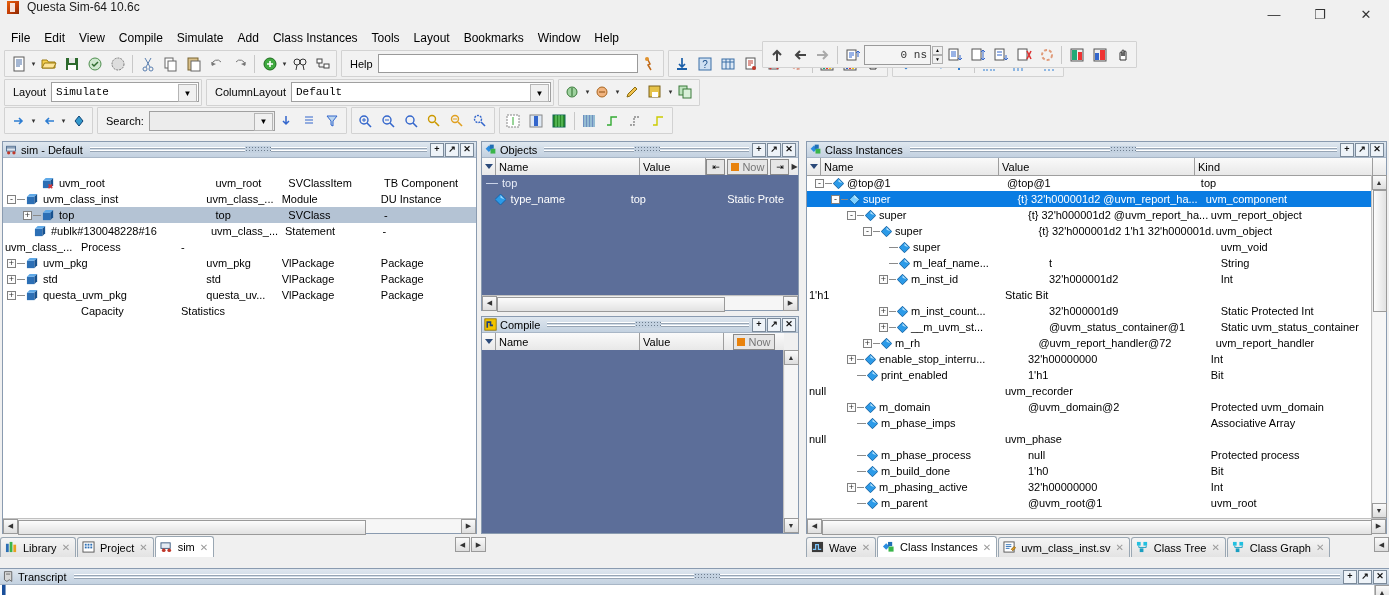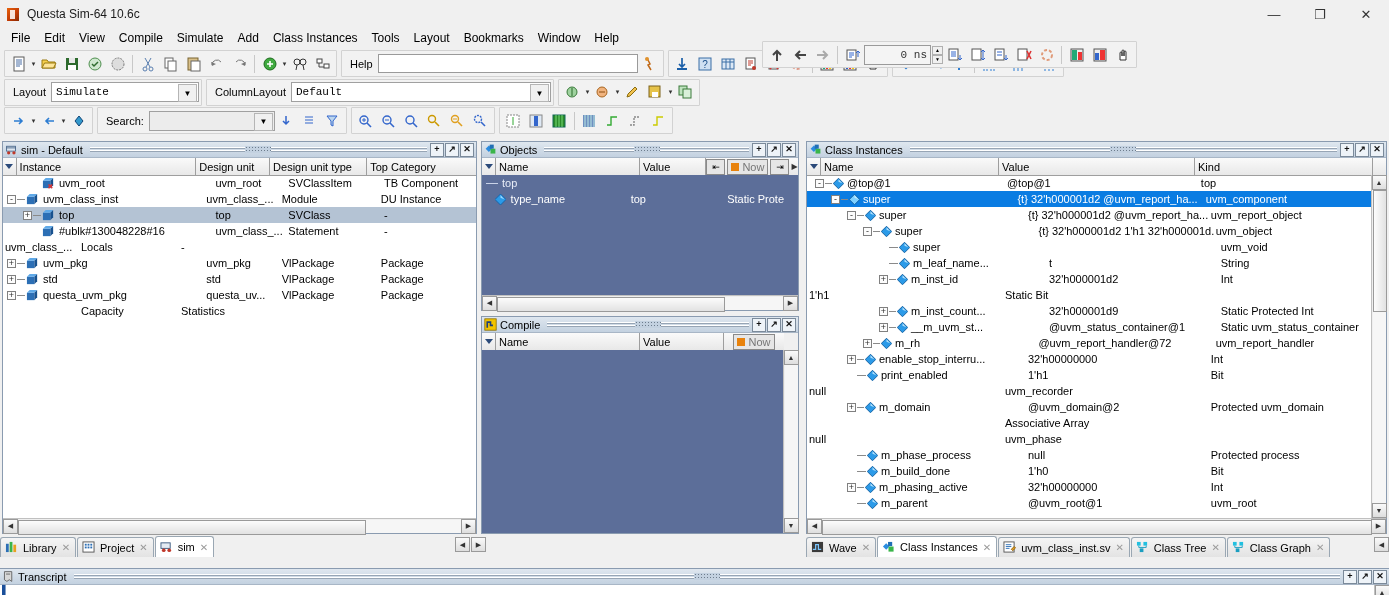--- a/index.html
+++ b/index.html
@@ -6,21 +6,21 @@
   body{
     width:1389px;height:595px;overflow:hidden;
     background:#f0f0f0;
     font-family:"Liberation Sans",sans-serif;
     font-size:11px;color:#000;
     -webkit-font-smoothing:none;
   }
   .app{position:relative;width:1389px;height:595px;background:#f0f0f0;}
 
   
-  .titlebar{height:28px;background:#f0f0f0;display:flex;align-items:center;padding-left:6px;position:relative;}
+  .titlebar{height:28px;background:#f0f0f0;display:flex;align-items:flex-start;padding-left:6px;position:relative;}
   .app-icon{width:15px;height:15px;margin-right:6px;position:relative;flex:none;}
   .app-icon:before{content:"";position:absolute;left:1px;top:1px;width:12px;height:13px;background:linear-gradient(135deg,#e8620c 0%,#c33c05 55%,#8a2a02 100%);}
   .app-icon:after{content:"";position:absolute;left:4px;top:3px;width:5px;height:9px;background:#fff;opacity:.85;}
   .title-text{font-size:12px;color:#1a1a1a;}
   .winbtns{position:absolute;right:0;top:0;height:28px;display:flex;}
   .winbtn{width:46px;height:28px;display:flex;align-items:center;justify-content:center;color:#333;font-size:13px;}
 
   
   .menubar{height:21px;display:flex;align-items:center;padding-left:4px;background:#f0f0f0;}
   .menuitem{padding:2px 7px;font-size:12px;color:#000;line-height:15px;}
@@ -655,29 +655,20 @@
       <div class="pt-text">sim - Default</div>
       <div class="pt-rail">
           <div class="pt-grip"></div>
         </div>
       <div class="pt-btns">
         <div class="pt-btn">+</div>
         <div class="pt-btn">↗</div>
         <div class="pt-btn">✕</div>
       </div>
     </div>
-    <div class="colhdr">
-      <div class="ch filter">
-          <div class="fdown"></div>
-        </div>
-      <div class="ch" style="width:185px">Instance</div>
-      <div class="ch" style="width:76px">Design unit</div>
-      <div class="ch" style="width:100px">Design unit type</div>
-      <div class="ch" style="width:112px;border-right:none">Top Category</div>
-    </div>
     <div id="sim-rows" class="rows" style="top:33px;height:340px;">
         <div class="row">
           <div class="name-cell" style="width:199px;padding-left:20px">
             <span class="tline" style="width:9px;height:9px;display:inline-block"></span>
             <span style="display:inline-block;width:10px"></span>
             <span style="margin:0 4px 0 0;display:inline-flex">
               <svg width="13" height="13" viewBox="0 0 14 14">
                 <path d="M1 4h8v8H1z" fill="#2c6fb5"></path>
                 <path d="M1 4l3-3h8l-3 3z" fill="#5fa9e8"></path>
                 <path d="M9 4l3-3v8l-3 3z" fill="#18528f"></path>
@@ -718,39 +709,39 @@
                 <path d="M9 4l3-3v8l-3 3z" fill="#18528f"></path>
               </svg>
             </span>
             <span>top</span>
           </div>
           <div class="cell" style="width:76px">top</div>
           <div class="cell" style="width:100px">SVClass</div>
           <div class="cell" style="width:98px">-</div>
         </div>
         <div class="row">
-          <div class="name-cell" style="width:199px;padding-left:20px">
+          <div class="name-cell" style="width:199px;padding-left:12px">
             <span class="tline" style="width:9px;height:9px;display:inline-block"></span>
             <span style="display:inline-block;width:10px"></span>
             <span style="margin:0 4px 0 0;display:inline-flex">
               <svg width="13" height="13" viewBox="0 0 14 14">
                 <path d="M1 4h8v8H1z" fill="#2c6fb5"></path>
                 <path d="M1 4l3-3h8l-3 3z" fill="#5fa9e8"></path>
                 <path d="M9 4l3-3v8l-3 3z" fill="#18528f"></path>
               </svg>
             </span>
             <span>#ublk#130048228#16</span>
           </div>
           <div class="cell" style="width:76px">uvm_class_...</div>
           <div class="cell" style="width:100px">Statement</div>
           <div class="cell" style="width:98px">-</div>
         </div>
         <div class="row">
           <div class="cell" style="width:76px">uvm_class_...</div>
-          <div class="cell" style="width:100px">Locals</div>
+          <div class="cell" style="width:100px">Process</div>
           <div class="cell" style="width:98px">-</div>
         </div>
         <div class="row">
           <div class="name-cell" style="width:199px;padding-left:4px">
             <span class="tgl">+</span>
             <span style="display:inline-block;width:8px;height:1px;background:#8a8a8a;margin:0 1px"></span>
             <span style="margin:0 4px 0 0;display:inline-flex">
               <svg width="13" height="13" viewBox="0 0 14 14">
                 <path d="M1 4h8v8H1z" fill="#2c6fb5"></path>
                 <path d="M1 4l3-3h8l-3 3z" fill="#5fa9e8"></path>
@@ -1134,20 +1125,31 @@
                 <path d="M6 0.3l5.7 5.7L6 11.7 0.3 6z" fill="#2b9ae8" stroke="#0f5d9e"></path>
                 <path d="M6 1.4L10.2 5.7 6 4.2z" fill="#cfeeff" opacity=".85"></path>
               </svg>
             </span>
             <span>m_domain</span>
           </div>
           <div class="cell" style="width:196px">@uvm_domain@2</div>
           <div class="cell" style="width:175px">Protected uvm_domain</div>
         </div>
         <div class="row">
+          <div class="name-cell" style="width:192px;padding-left:40px">
+            <span class="tline" style="width:9px;height:9px;display:inline-block"></span>
+            <span style="display:inline-block;width:9px;height:1px;background:#8a8a8a;margin:0 1px"></span>
+            <span style="margin:0 3px 0 0;display:inline-flex">
+              <svg width="11" height="11" viewBox="0 0 12 12">
+                <path d="M6 0.3l5.7 5.7L6 11.7 0.3 6z" fill="#2b9ae8" stroke="#0f5d9e"></path>
+                <path d="M6 1.4L10.2 5.7 6 4.2z" fill="#cfeeff" opacity=".85"></path>
+              </svg>
+            </span>
+            <span>m_phase_imps</span>
+          </div>
           <div class="cell" style="width:196px"></div>
           <div class="cell" style="width:175px">Associative Array</div>
         </div>
         <div class="row">
           <div class="cell" style="width:196px">null</div>
           <div class="cell" style="width:175px">uvm_phase</div>
         </div>
         <div class="row">
           <div class="name-cell" style="width:192px;padding-left:40px">
             <span class="tline" style="width:9px;height:9px;display:inline-block"></span>

